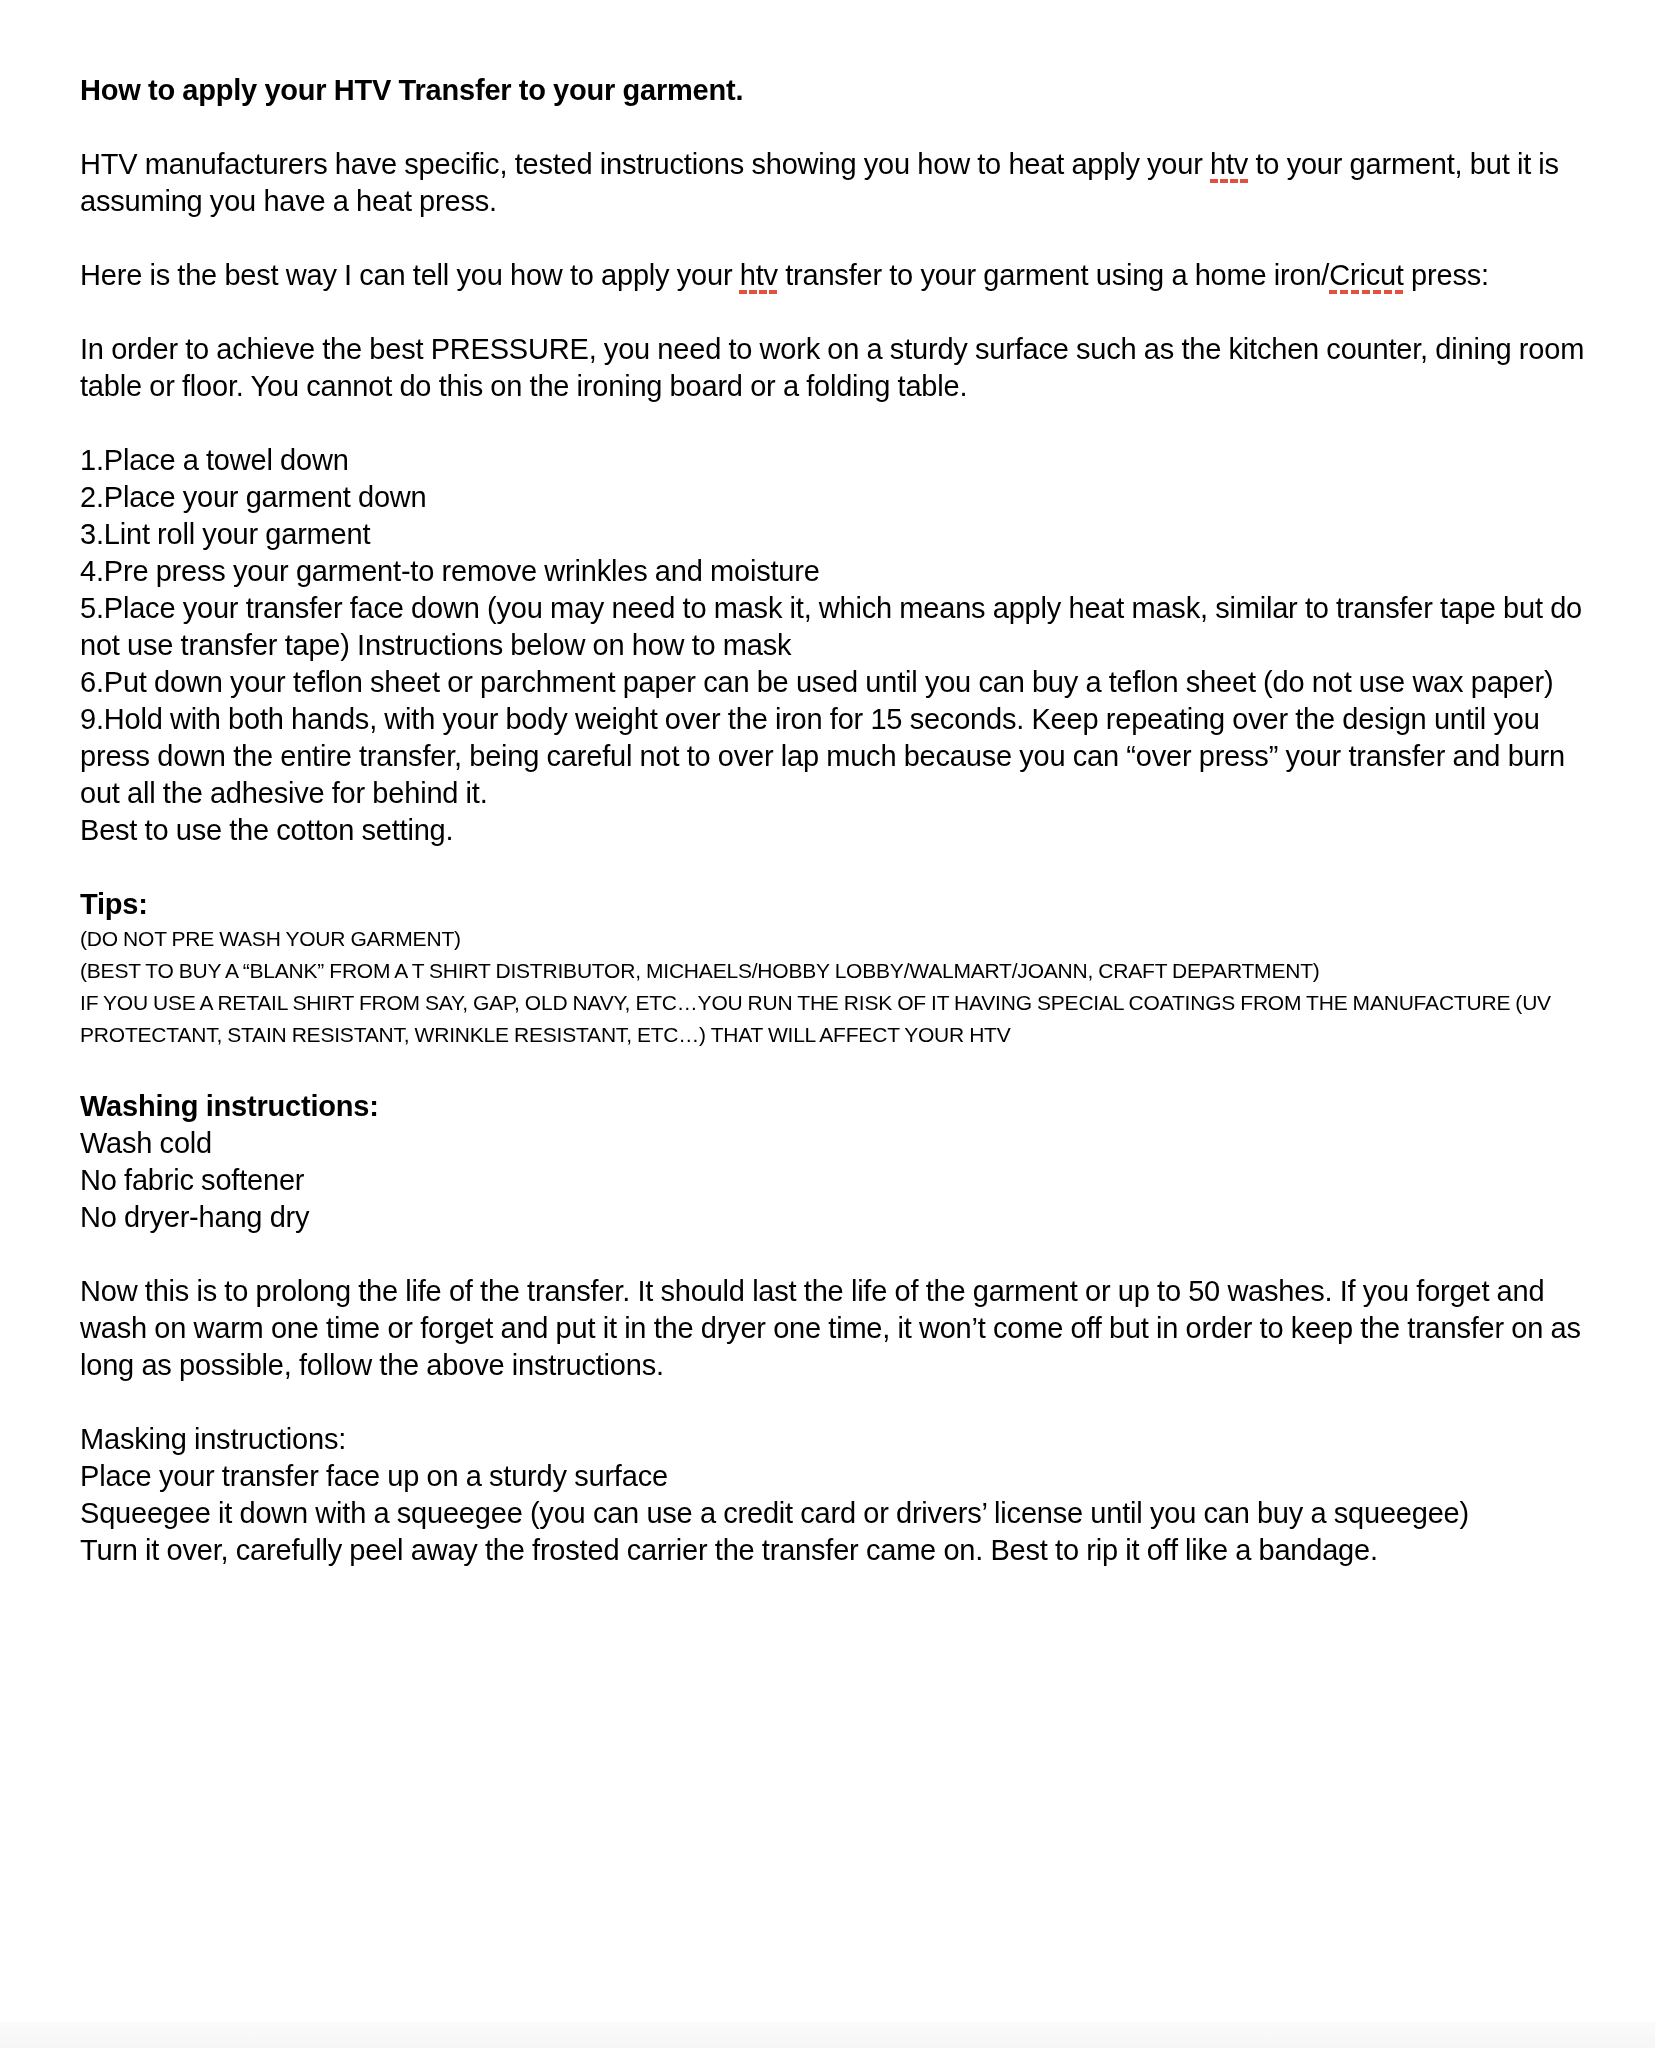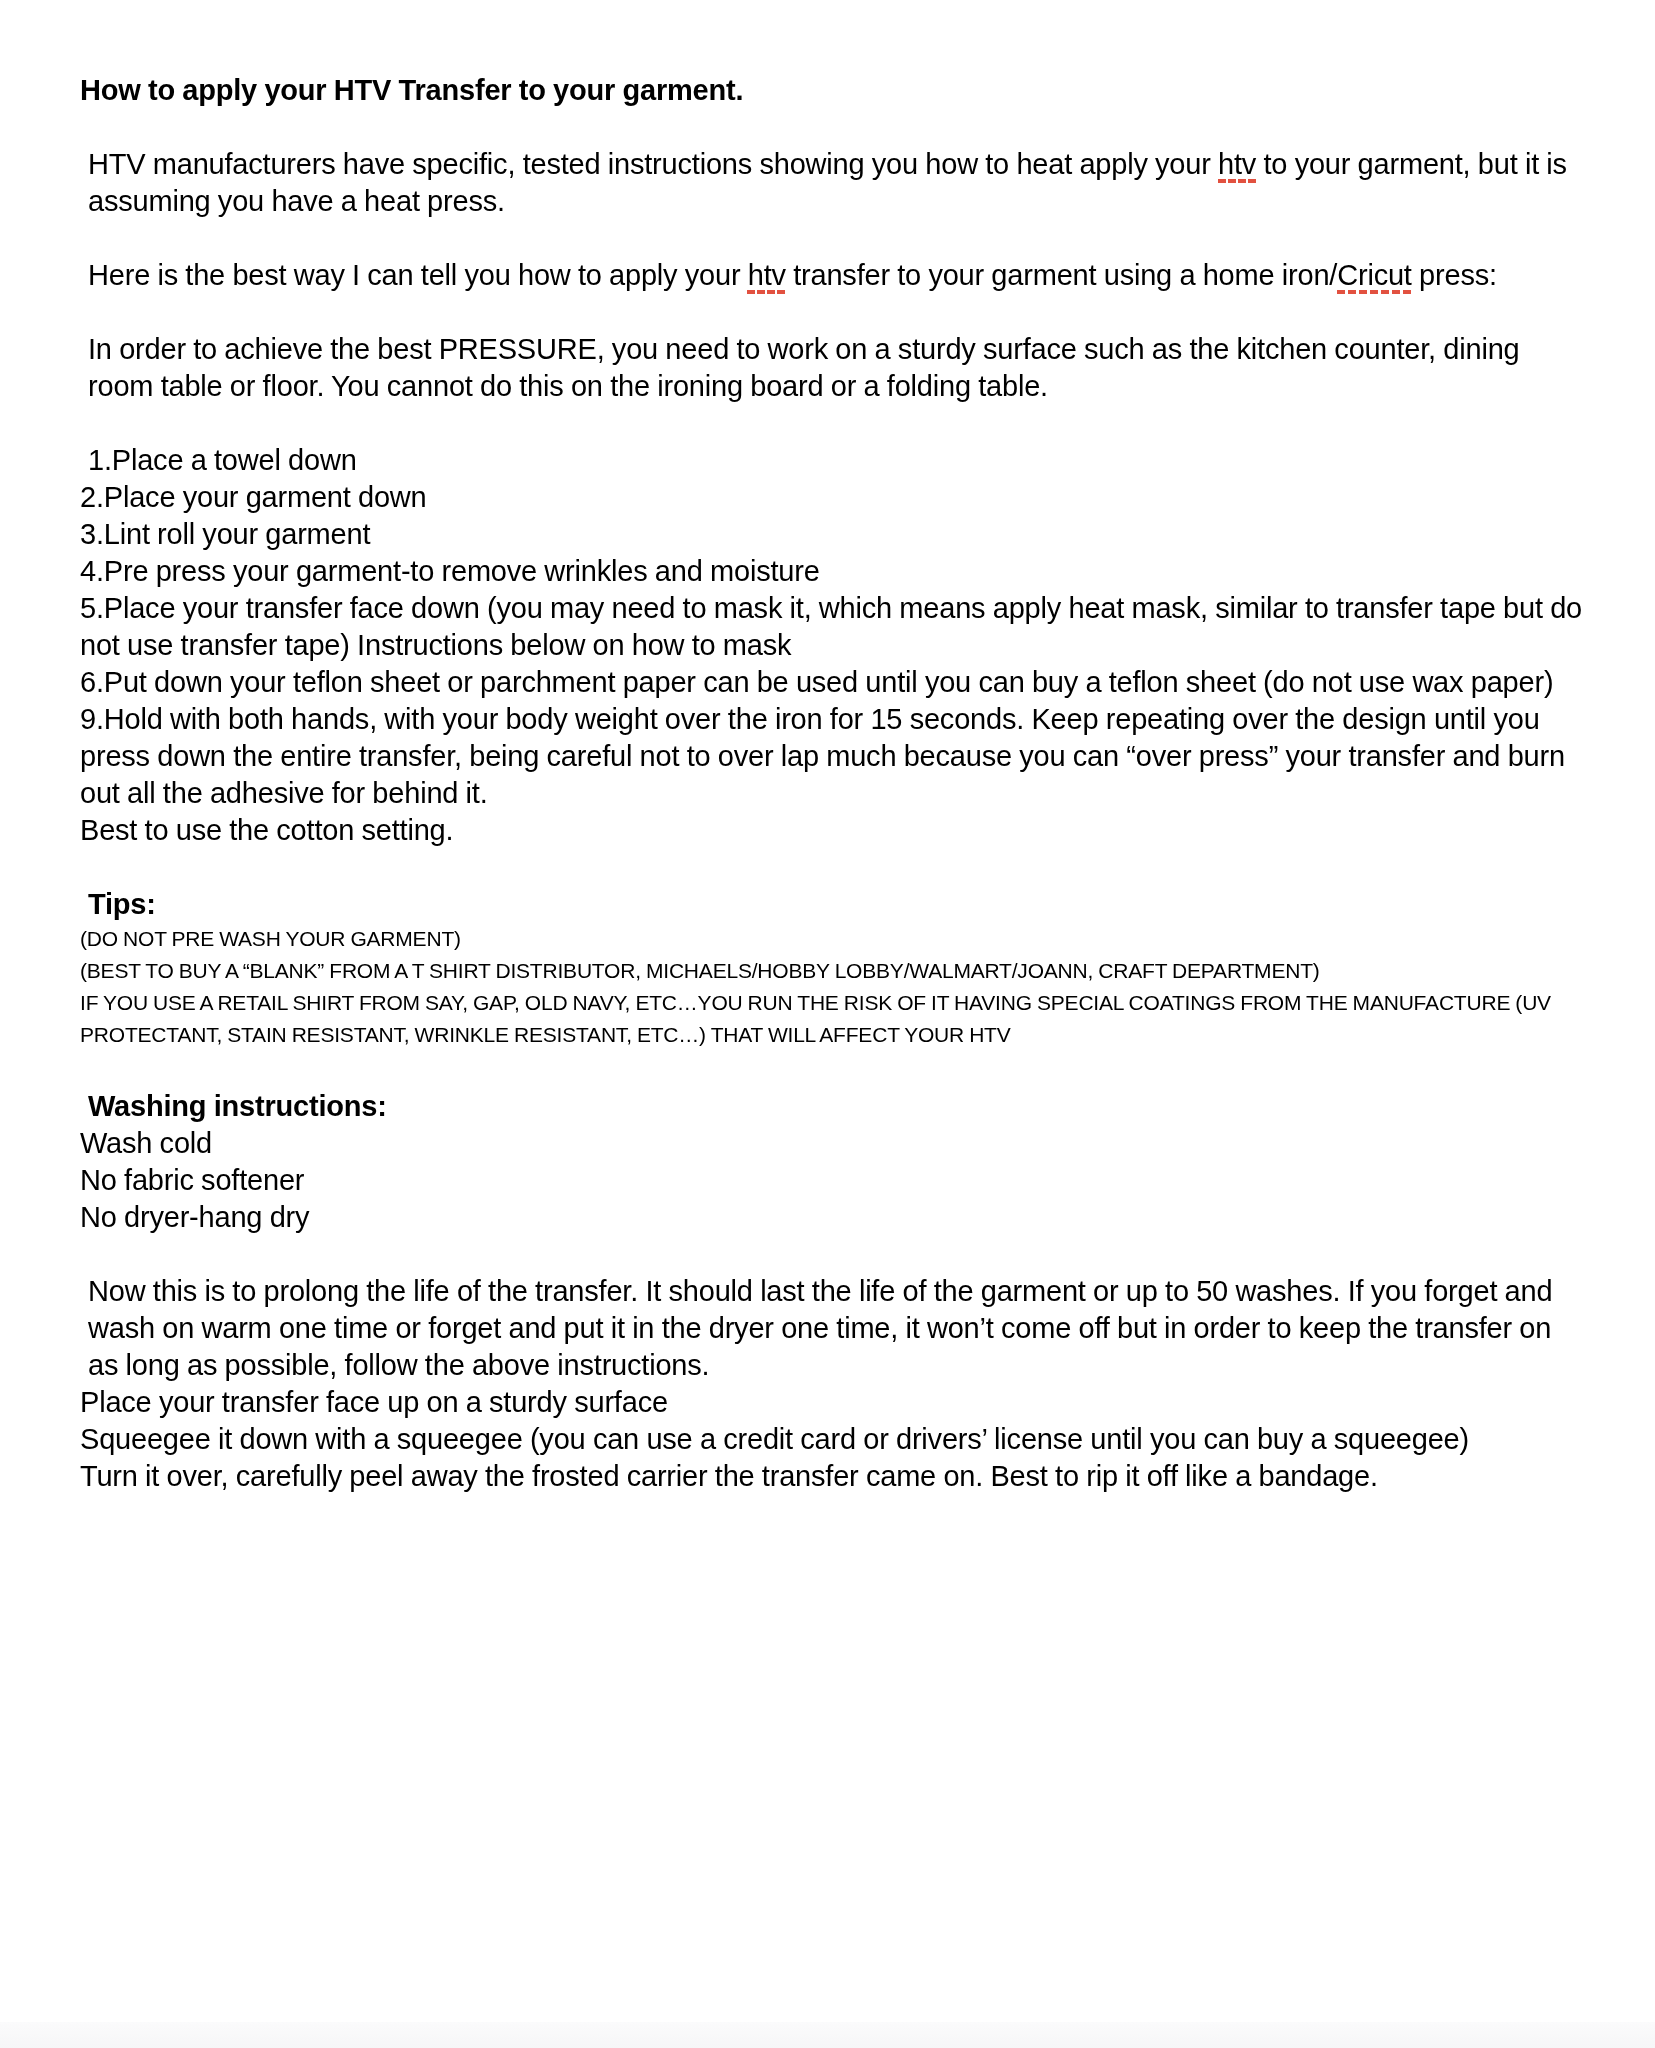--- a/index.html
+++ b/index.html
@@ -23,21 +23,21 @@
     font-size: 29px;
     line-height: 37px;
     letter-spacing: -0.2px;
     word-spacing: -0.5px;
   }
   .heading { font-weight: 700; }
   .caps {
     font-size: 21px;
     line-height: 32px;
   }
-  .gap { margin-top: 37px; margin-left: 8px; }
+  .gap { margin-top: 37px; }
   .misspelled {
     text-decoration-line: underline;
     text-decoration-style: dashed;
     text-decoration-color: var(--squiggle, #e25140);
     text-decoration-thickness: 3.5px;
     text-underline-offset: 5px;
   }
   .bottom-strip {
     position: absolute;
     left: 0; right: 0; bottom: 0;
@@ -63,17 +63,18 @@
     <div class="blk body"><span>Best to use the cotton setting.</span></div>
     <div class="blk heading gap"><span>Tips:</span></div>
     <div class="blk caps"><span>(DO NOT PRE WASH YOUR GARMENT)</span></div>
     <div class="blk caps"><span>(BEST TO BUY A “BLANK” FROM A T SHIRT DISTRIBUTOR, MICHAELS/HOBBY LOBBY/WALMART/JOANN, CRAFT DEPARTMENT)</span></div>
     <div class="blk caps"><span>IF YOU USE A RETAIL SHIRT FROM SAY, GAP, OLD NAVY, ETC…YOU RUN THE RISK OF IT HAVING SPECIAL COATINGS FROM THE MANUFACTURE (UV PROTECTANT, STAIN RESISTANT, WRINKLE RESISTANT, ETC…) THAT WILL AFFECT YOUR HTV</span></div>
     <div class="blk heading gap"><span>Washing instructions:</span></div>
     <div class="blk body"><span>Wash cold</span></div>
     <div class="blk body"><span>No fabric softener</span></div>
     <div class="blk body"><span>No dryer-hang dry</span></div>
     <div class="blk body gap"><span>Now this is to prolong the life of the transfer. It should last the life of the garment or up to 50 washes. If you forget and wash on warm one time or forget and put it in the dryer one time, it won’t come off but in order to keep the transfer on as long as possible, follow the above instructions.</span></div>
+    <div class="blk body gap"><span>Masking instructions:</span></div>
     <div class="blk body"><span>Place your transfer face up on a sturdy surface</span></div>
     <div class="blk body"><span>Squeegee it down with a squeegee (you can use a credit card or drivers’ license until you can buy a squeegee)</span></div>
     <div class="blk body"><span>Turn it over, carefully peel away the frosted carrier the transfer came on. Best to rip it off like a bandage.</span></div>
   </div>
 <div class="bottom-strip" style="background: linear-gradient(rgb(251, 251, 252), rgb(246, 246, 247));"></div>
 
 </body></html>

